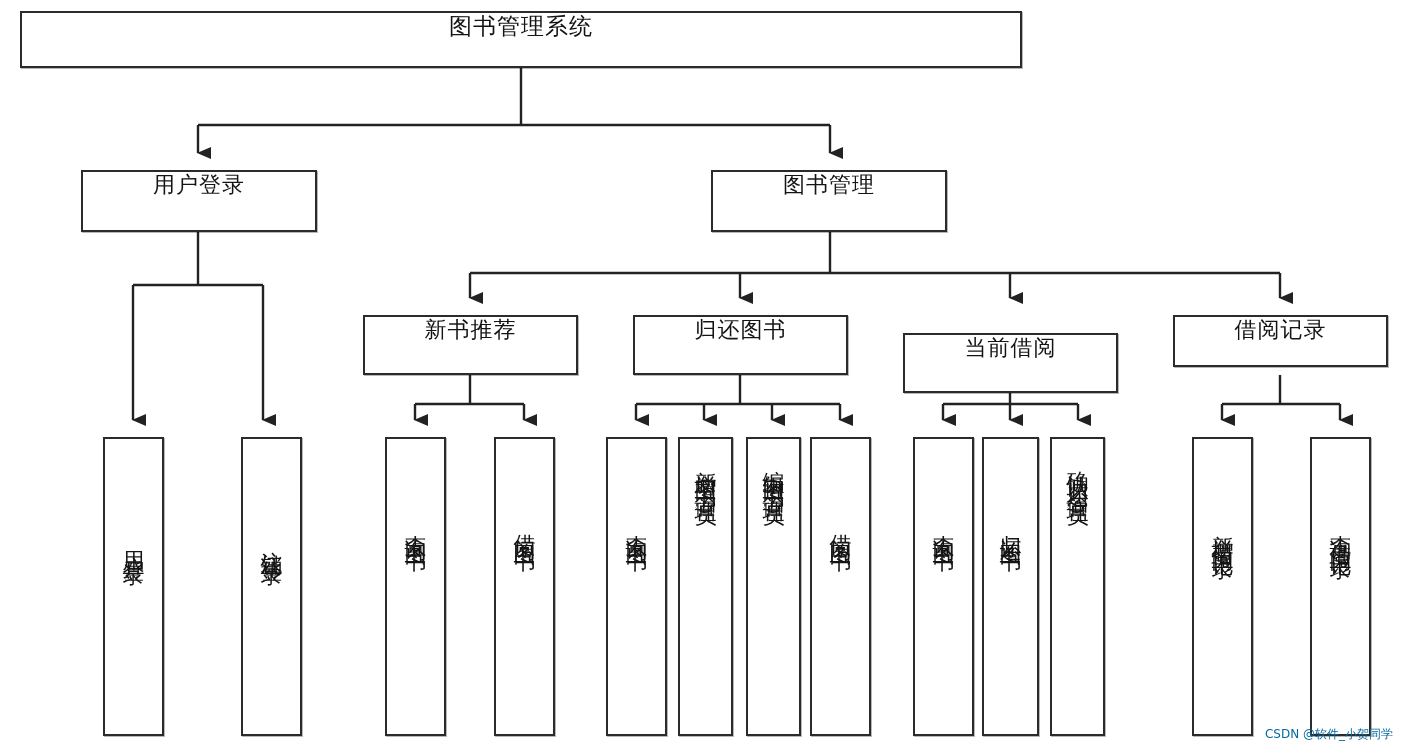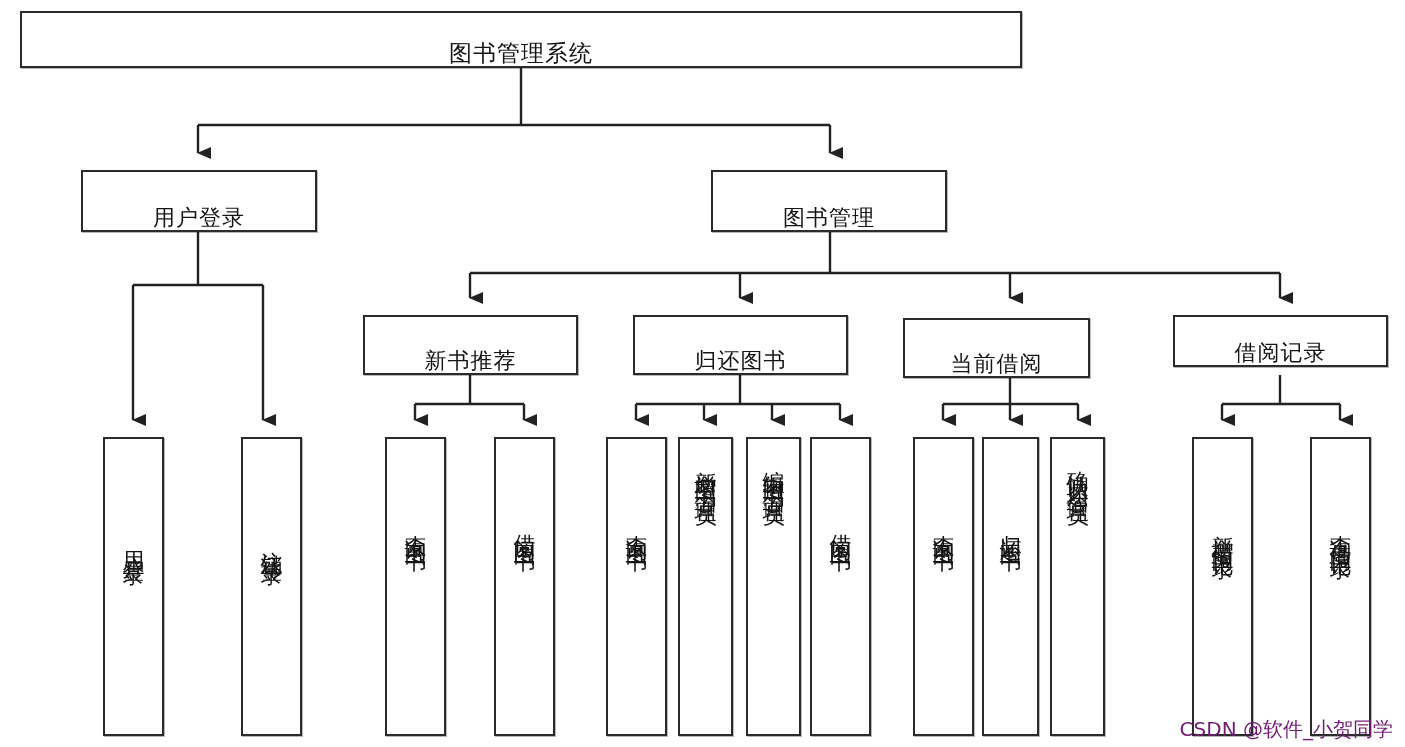--- a/index.html
+++ b/index.html
@@ -9,21 +9,21 @@
     color:#111111;
   }
   #stage{position:relative;width:1405px;height:747px;background:#fff;}
   #wires{position:absolute;left:0;top:0;width:1405px;height:747px;}
   .node{
     position:absolute;
     box-sizing:border-box;
     background:#ffffff;
     border:2px solid #2b2b2b;
     display:flex;
-    align-items:flex-end;
+    align-items:flex-start;
     justify-content:center;
     box-shadow:1px 1px 0 rgba(0,0,0,0.28);
   }
   .node .lbl{
     font-size:22px;
     line-height:1.15;
     letter-spacing:1px;
     color:#141414;
     white-space:nowrap;
   }
@@ -40,22 +40,22 @@
     letter-spacing:5px;
     line-height:1;
     white-space:nowrap;
   }
   .node.leaf.mid .lbl{margin-top:80px;}
   .node.leaf.mid2 .lbl{margin-top:64px;}
   #watermark{
     position:absolute;
     right:12px;
     bottom:4px;
-    font-size:20px;
-    color:#701a75;
+    font-size:12px;
+    color:#0369a1;
     white-space:nowrap;
     user-select:none;
   }
 </style>
 </head>
 <body>
 
 <div id="stage">
 
   <svg id="wires" viewBox="0 0 1405 747" width="1405" height="747" xmlns="http://www.w3.org/2000/svg">
@@ -119,21 +119,21 @@
   <div class="node" style="left:363px;top:315px;width:215px;height:60px;">
     <span class="lbl">新书推荐</span>
   </div>
 
   <div class="node" style="left:711px;top:170px;width:236px;height:62px;">
     <span class="lbl">图书管理</span>
   </div>
   <div class="node" style="left:633px;top:315px;width:215px;height:60px;">
     <span class="lbl">归还图书</span>
   </div>
-  <div class="node" style="left:903px;top:318px;width:187px;height:60px;">
+  <div class="node" style="left:903px;top:333px;width:215px;height:60px;">
     <span class="lbl">当前借阅</span>
   </div>
   <div class="node" style="left:1173px;top:315px;width:215px;height:52px;">
     <span class="lbl">借阅记录</span>
   </div>
 
   <div class="node leaf mid" style="left:103px;top:437px;width:61px;height:299px;">
     <span class="lbl">用户登录</span>
   </div>
   <div class="node leaf mid" style="left:241px;top:437px;width:61px;height:299px;">

